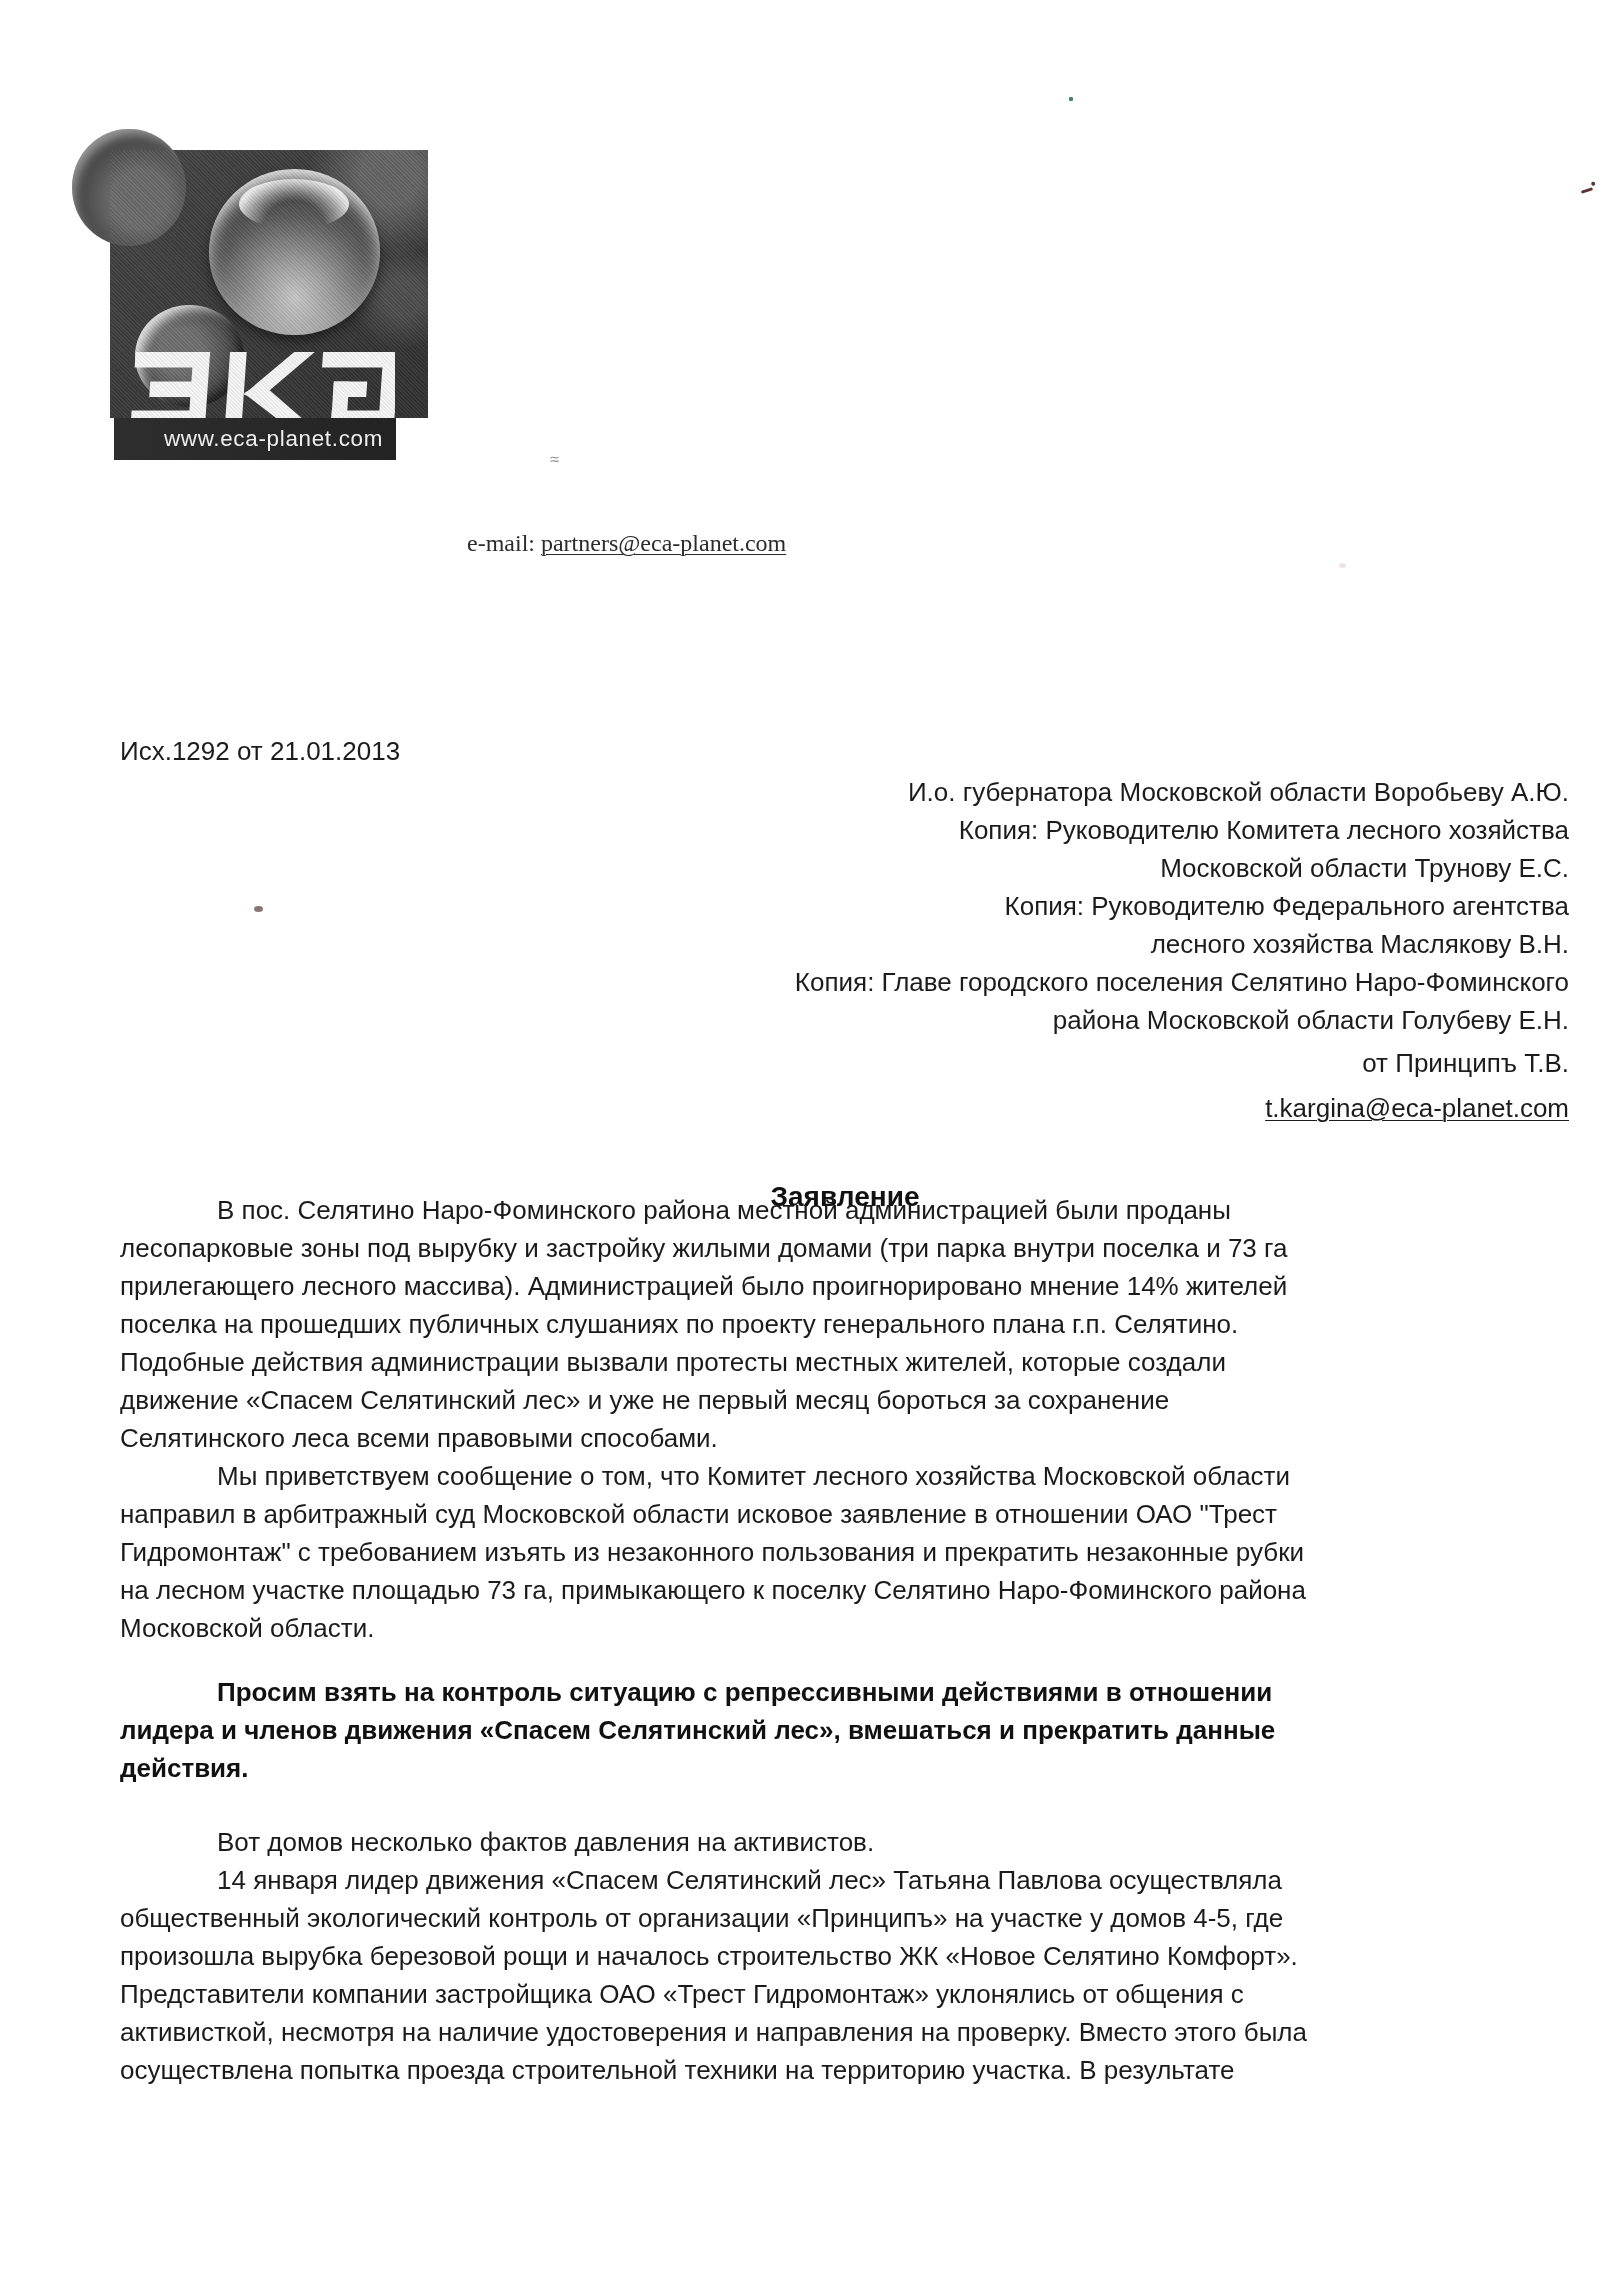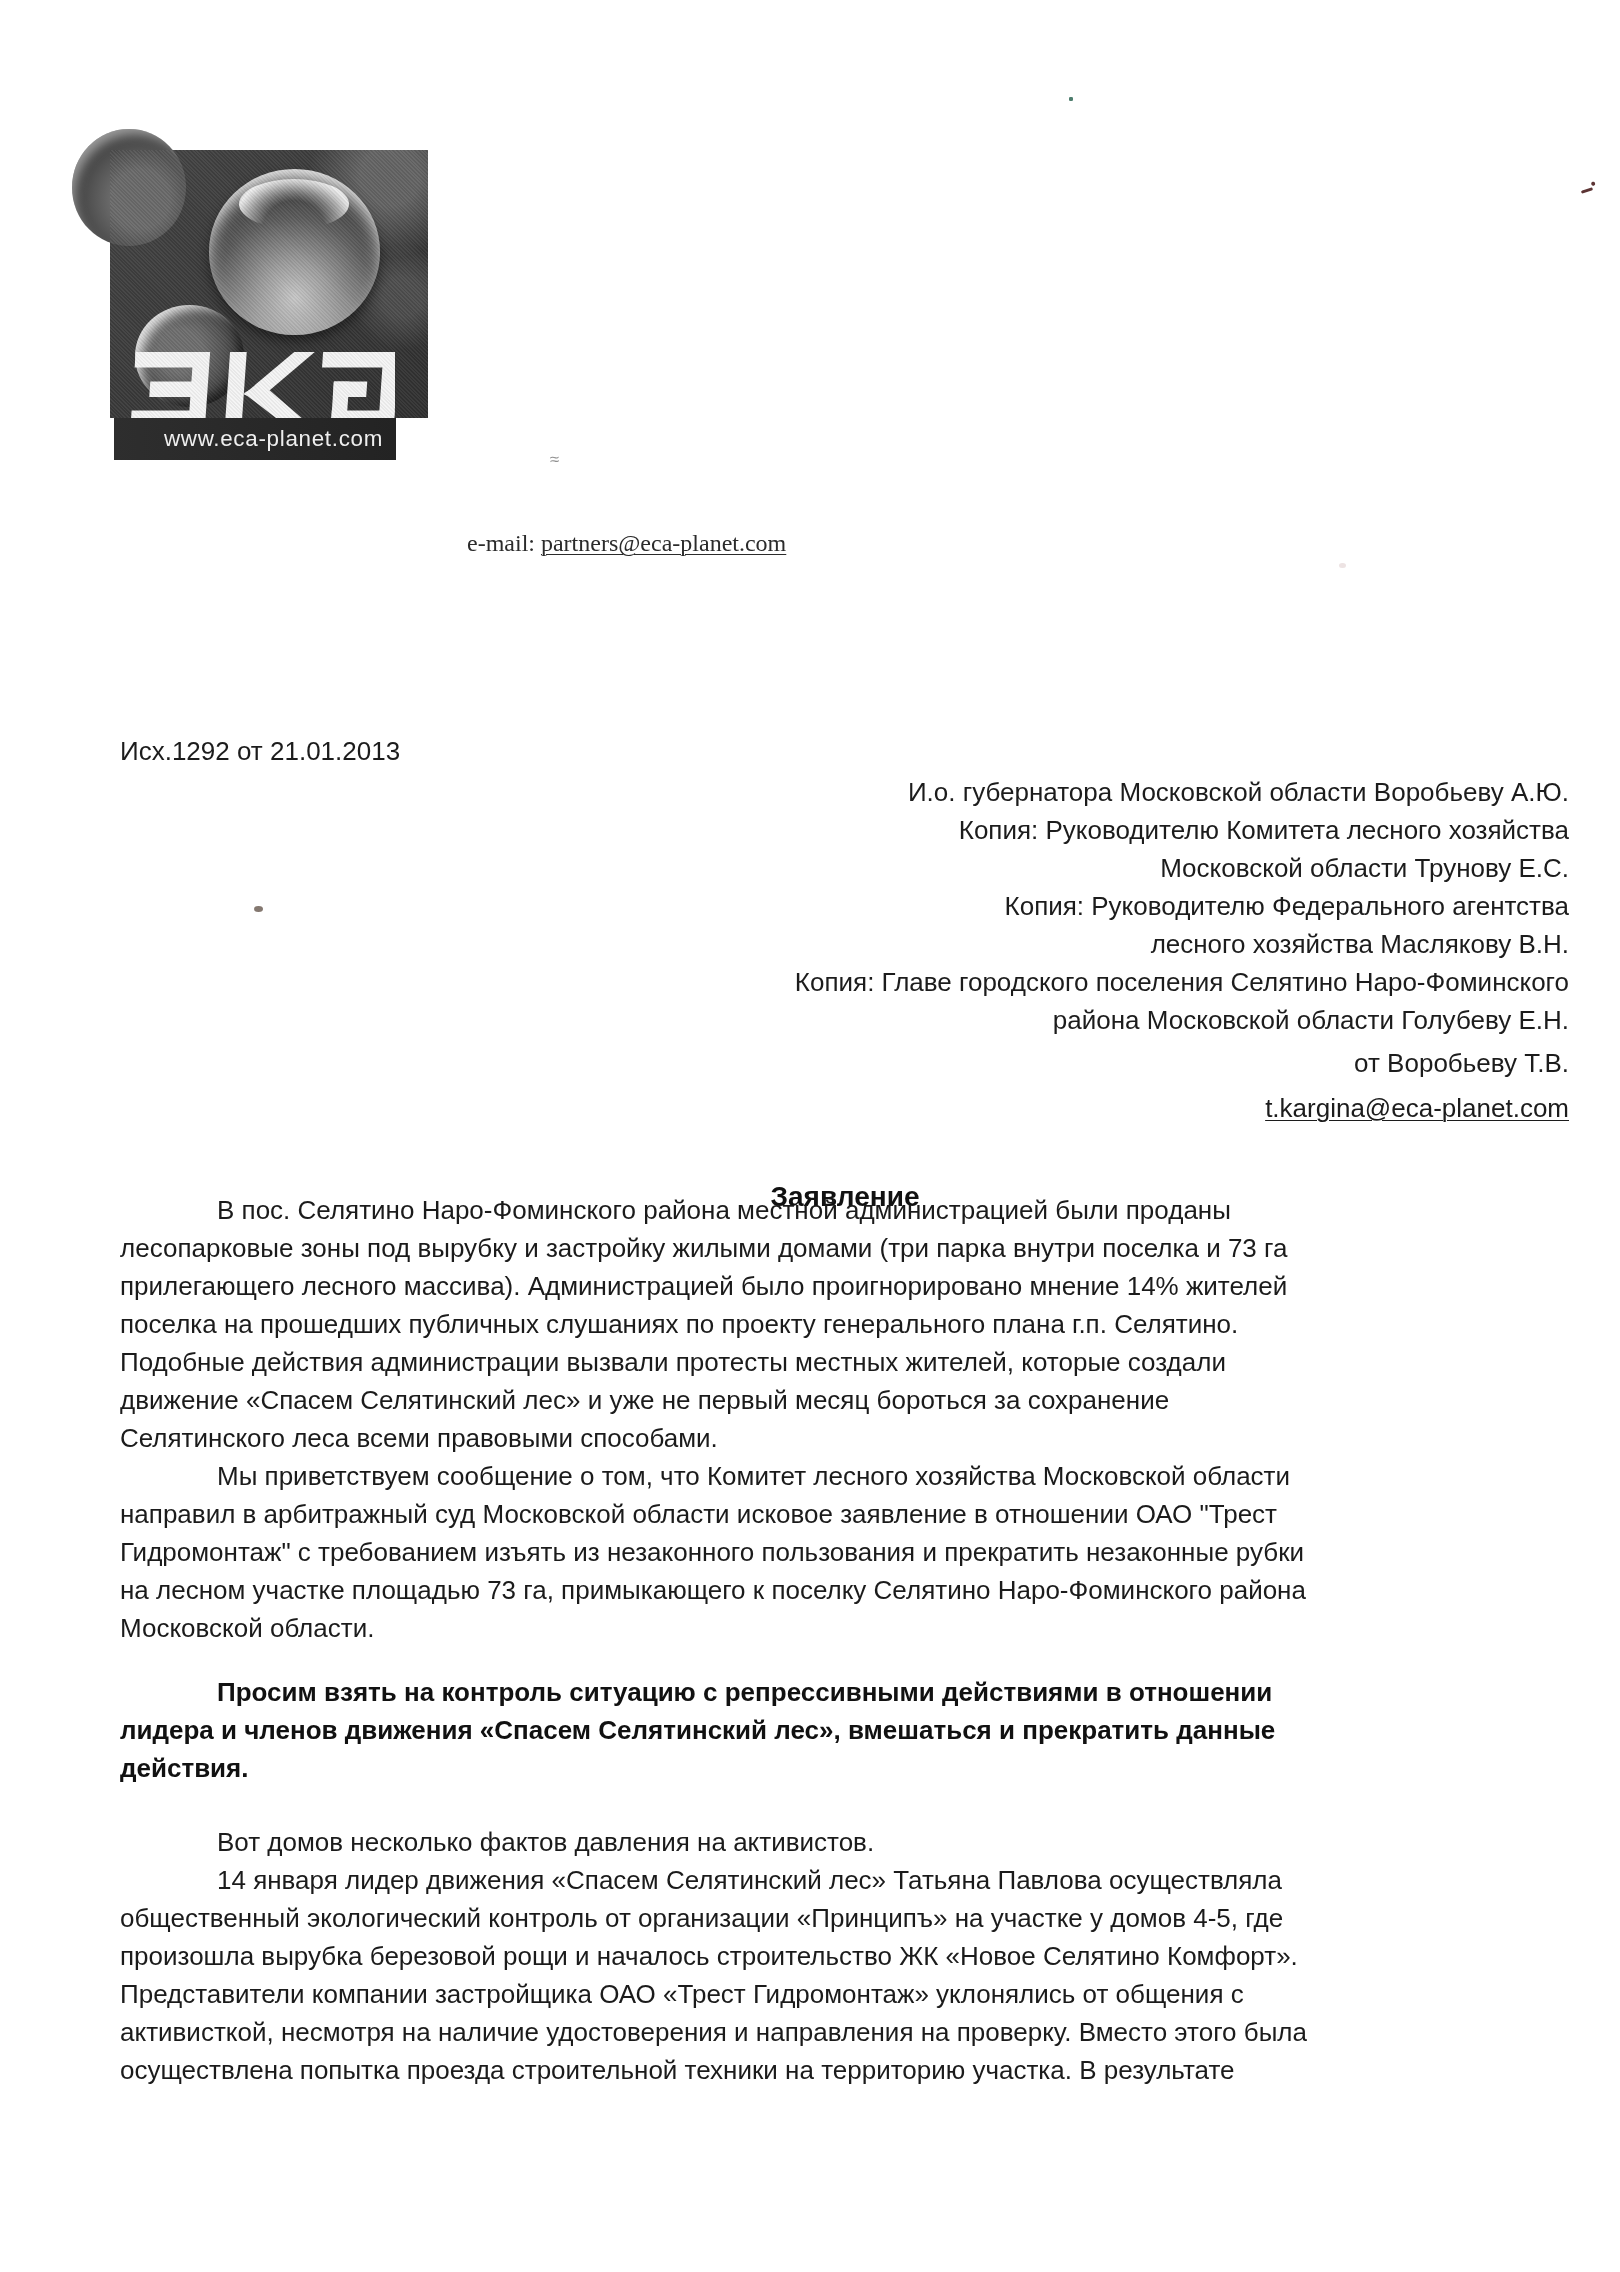--- a/index.html
+++ b/index.html
@@ -149,21 +149,21 @@
 
   <div class="addressees">И.о. губернатора Московской области Воробьеву А.Ю.
 Копия: Руководителю Комитета лесного хозяйства
 Московской области Трунову Е.С.
 Копия: Руководителю Федерального агентства
 лесного хозяйства Маслякову В.Н.
 Копия: Главе городского поселения Селятино Наро-Фоминского
 района Московской области Голубеву Е.Н.</div>
 
   <div class="sender">
-    <div>от Воробьеву Т.В.</div>
+    <div>от Принципъ Т.В.</div>
     <div class="u email-line">t.kargina@eca-planet.com</div>
   </div>
 
   <h1 class="title">Заявление</h1>
 
   <div class="body-text">
     <p class="para">В пос. Селятино Наро-Фоминского района местной администрацией были проданы
 лесопарковые зоны под вырубку и застройку жилыми домами (три парка внутри поселка и 73 га
 прилегающего лесного массива). Администрацией было проигнорировано мнение 14% жителей
 поселка на прошедших публичных слушаниях по проекту генерального плана г.п. Селятино.

